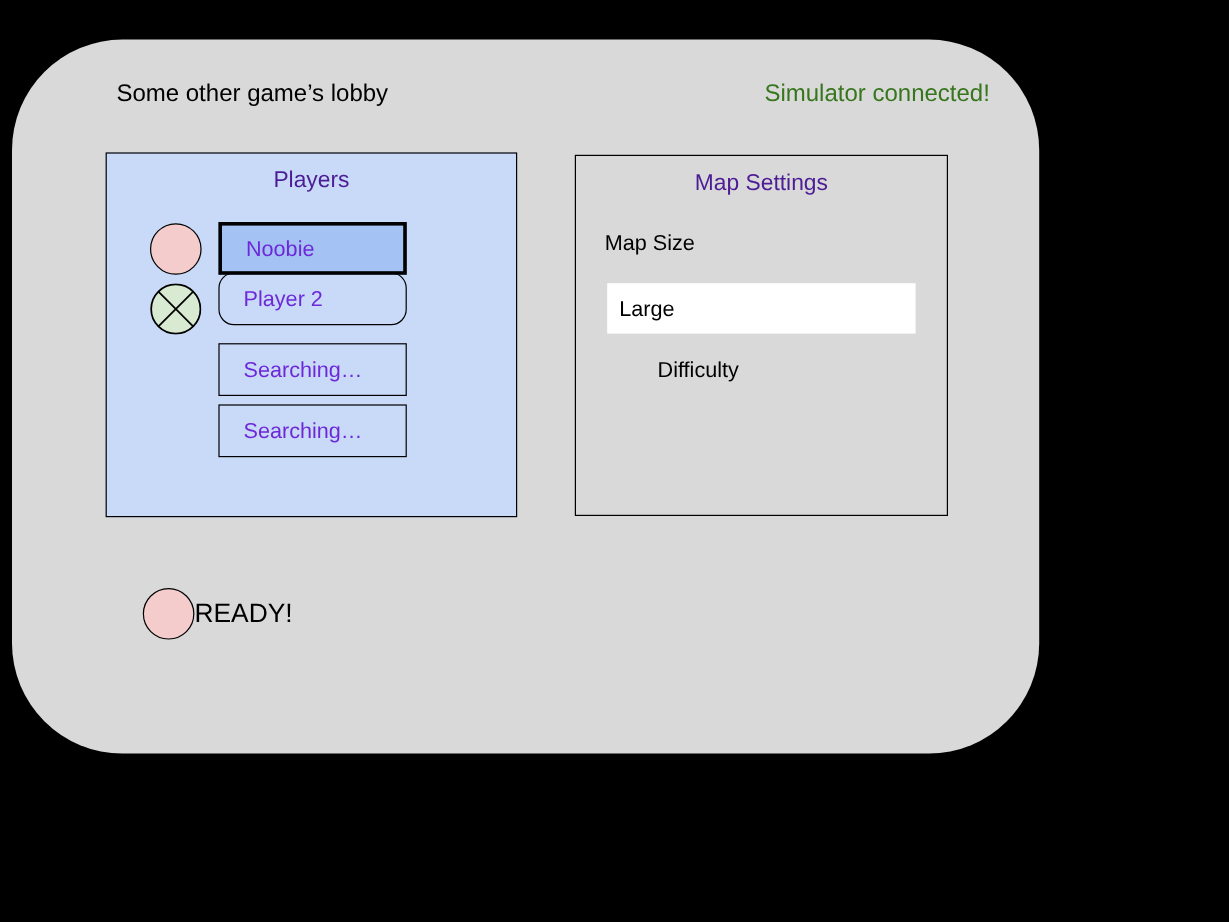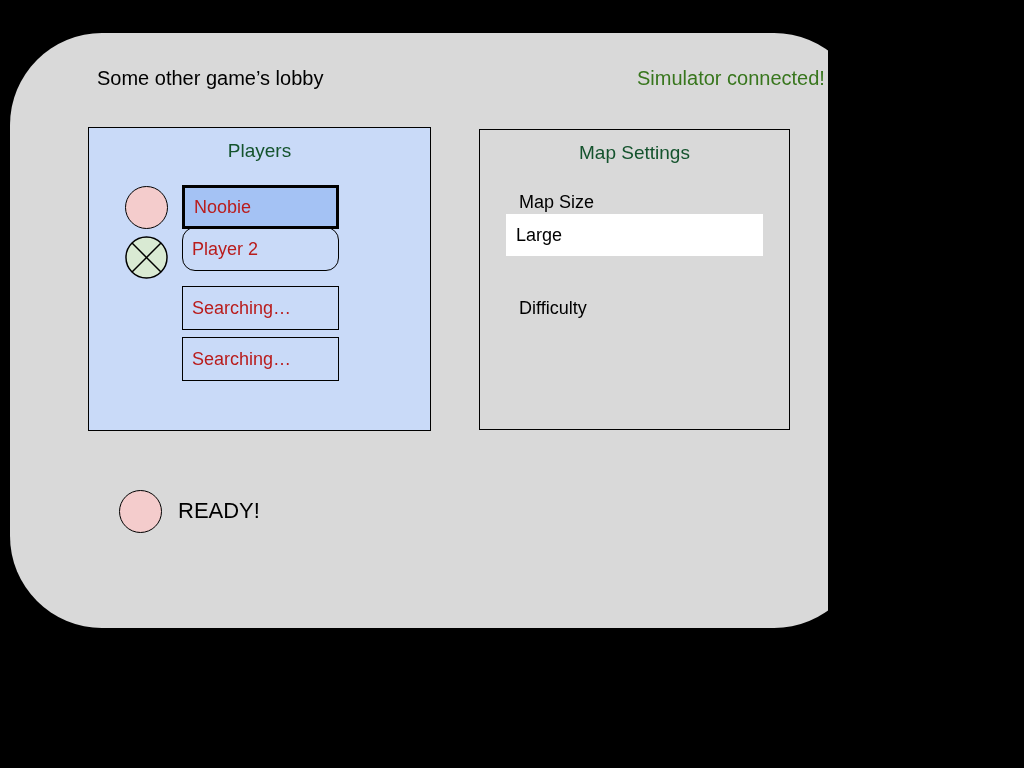--- a/index.html
+++ b/index.html
@@ -4,21 +4,21 @@
 <style>
   html, body {
     margin: 0;
     padding: 0;
     background: #000000;
     font-family: "Liberation Sans", sans-serif;
     -webkit-font-smoothing: antialiased;
   }
   .stage {
     position: relative;
-    width: 828px;
+    width: 1024px;
     height: 768px;
     background: #000000;
     overflow: hidden;
   }
   .lobby-card {
     position: absolute;
     left: 10px;
     top: 33px;
     width: 856px;
     height: 595px;
@@ -52,34 +52,34 @@
     background: #c9daf8;
     border: 1px solid #000000;
   }
   .panel-title {
     position: absolute;
     left: 0;
     right: 0;
     top: 12px;
     text-align: center;
     font-size: 19px;
-    color: #14532d;
+    color: #4c1d95;
   }
   .slot {
     position: absolute;
     left: 93px;
     width: 157px;
     height: 44px;
     border: 1px solid #000000;
     box-sizing: border-box;
     display: flex;
     align-items: center;
-    padding-left: 9px;
+    padding-left: 20px;
     font-size: 18px;
-    color: #b91c1c;
+    color: #6d28d9;
   }
   .slot-0 { top: 57px;  border-width: 3px; background: #a4c2f4; }
   .slot-1 { top: 99px; border-radius: 13px; }
   .slot-2 { top: 158px; }
   .slot-3 { top: 209px; }
 
   .marker {
     position: absolute;
     left: 36px;
     width: 43px;
@@ -103,53 +103,53 @@
     top: 96px;
     width: 311px;
     height: 301px;
     border: 1px solid #000000;
     box-sizing: border-box;
     background: transparent;
     padding-left: 36px;
   }
   .map-label {
     position: absolute;
-    left: 39px;
+    left: 24px;
     font-size: 18px;
     color: #000000;
     text-align: center;
   }
   .label-map-size { top: 62px; }
-  .label-difficulty { top: 168px; }
+  .label-difficulty { top: 168px; margin-left: 44px; }
   .map-field {
     position: absolute;
     left: 26px;
     width: 257px;
     height: 42px;
     background: #ffffff;
     display: flex;
     align-items: center;
     padding-left: 10px;
     box-sizing: border-box;
     font-size: 18px;
     color: #000000;
     cursor: default;
   }
-  .field-map-size { top: 84px; text-align: center; }
+  .field-map-size { top: 106px; text-align: center; }
   .field-difficulty { top: 200px; }
 
   
   .ready-button {
     position: absolute;
     left: 109px;
     top: 456px;
     height: 44px;
     display: flex;
     align-items: center;
-    gap: 16px;
+    gap: 0;
     cursor: default;
   }
   .ready-label {
     font-size: 22px;
     color: #000000;
     white-space: nowrap;
   }
 </style>
 </head>
 <body>

